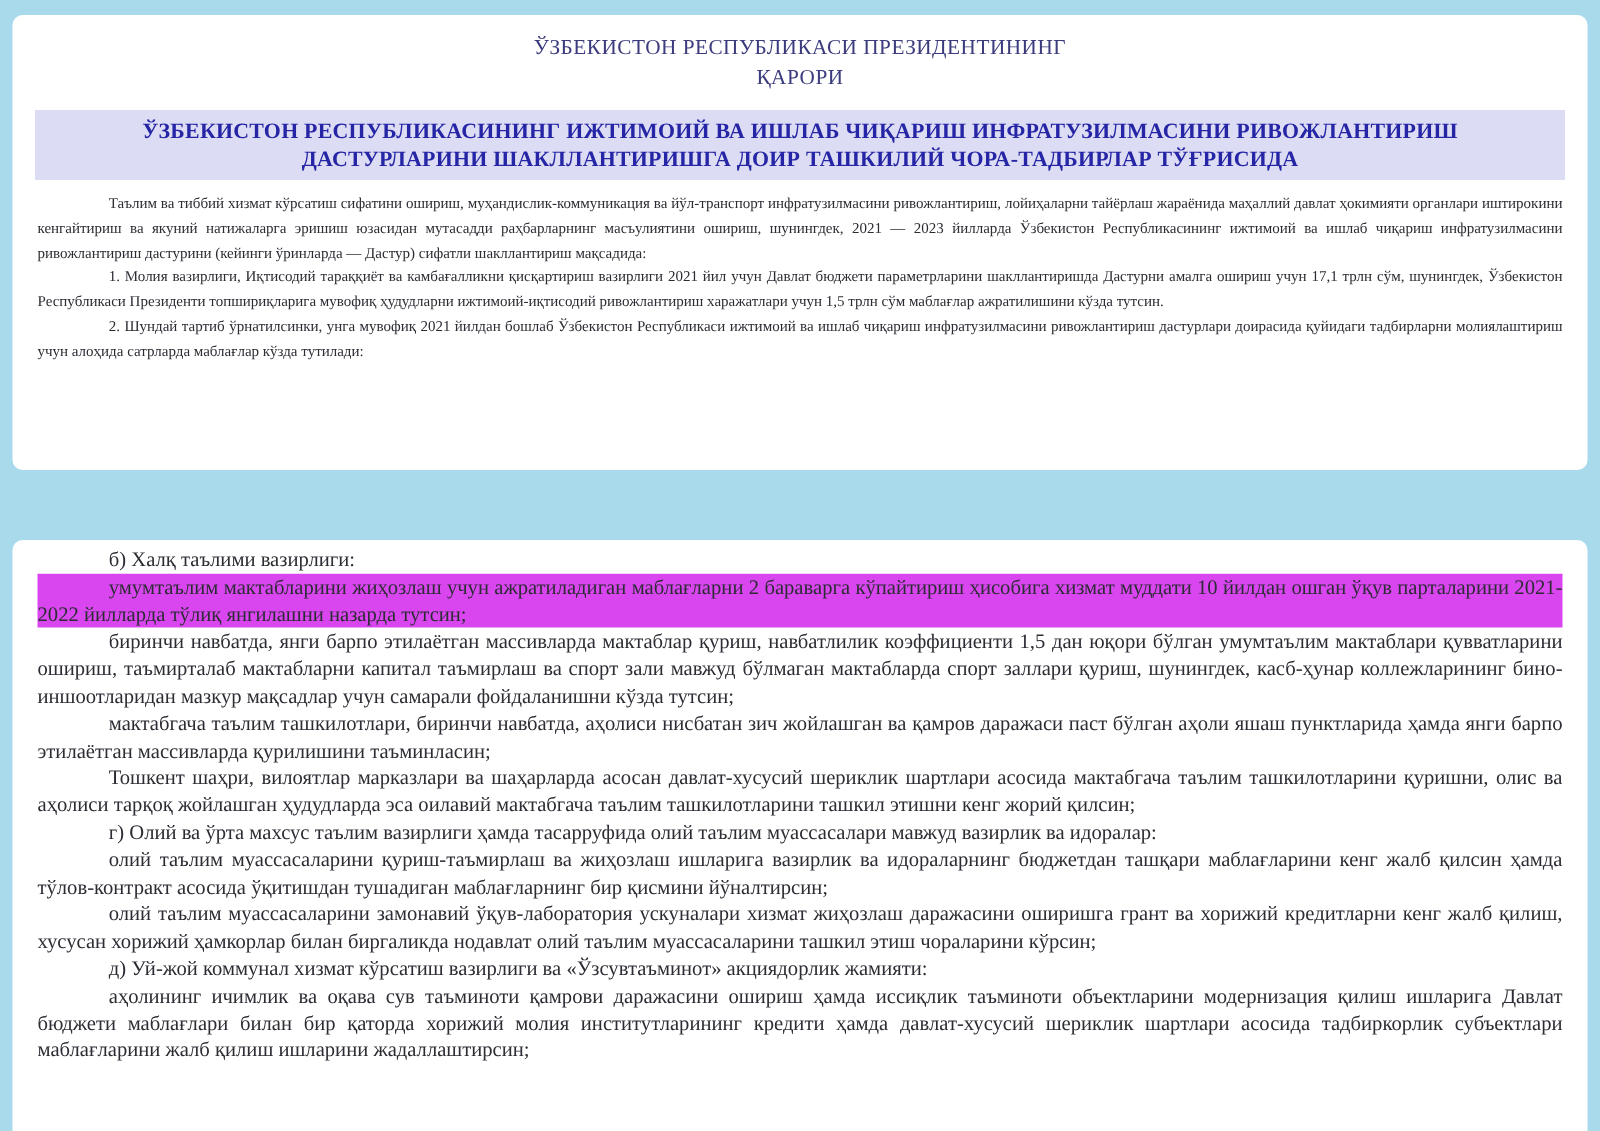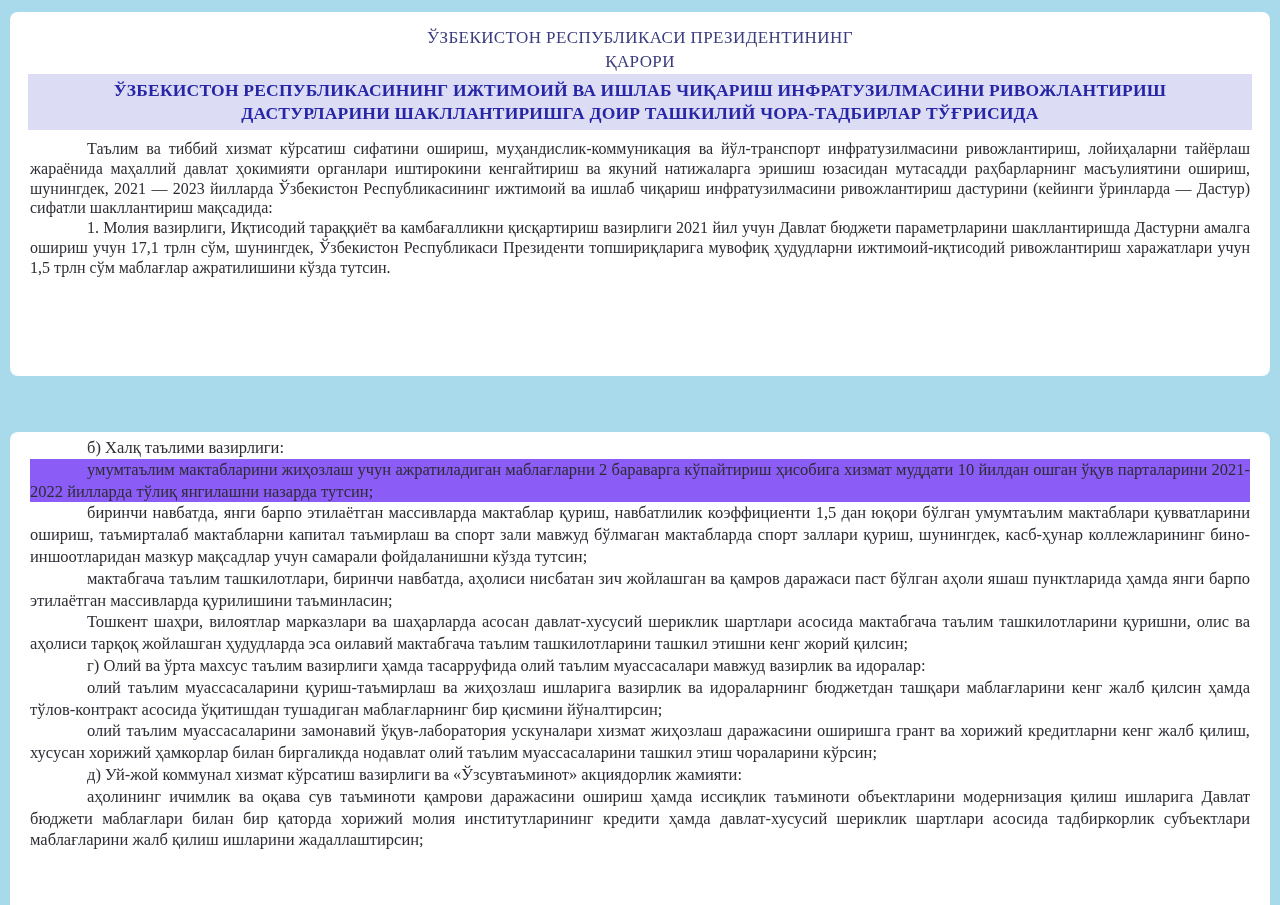--- a/index.html
+++ b/index.html
@@ -23,53 +23,54 @@
 
   .doc-header {
     text-align: center;
     color: #3b3b7d;
     font-size: 17px;
     line-height: 24px;
     padding-top: 14px;
     letter-spacing: 0.4px;
   }
   .doc-title {
-    margin: 0 -2px 9px;
+    margin: 14px -2px 9px;
     background: #dcdcf4;
     color: #2525a6;
     font-size: 17.5px;
     line-height: 23px;
     font-weight: bold;
     text-align: center;
     padding: 5px 26px;
     letter-spacing: 0.2px;
   }
   .doc-body {
     color: #2c2c34;
     text-align: justify;
   }
-  .panel-top .doc-body    { font-size: 16px;   line-height: 19.8px; }
+  .panel-top .doc-body    { font-size: 12px;   line-height: 19.8px; }
   .panel-bottom .doc-body { font-size: 16.5px; line-height: 21.8px; padding-top: 5px; }
   .para { margin: 0; text-indent: 57px; }
-  .para.highlight { background: #8b5cf6; }
+  .para.highlight { background: #d946ef; }
 </style>
 </head>
 <body>
 
 <div class="page">
 
   <section class="panel panel-top">
     <div class="doc-header">
       <div>ЎЗБЕКИСТОН РЕСПУБЛИКАСИ ПРЕЗИДЕНТИНИНГ</div>
       <div>ҚАРОРИ</div>
     </div>
     <h1 class="doc-title">ЎЗБЕКИСТОН РЕСПУБЛИКАСИНИНГ ИЖТИМОИЙ ВА ИШЛАБ ЧИҚАРИШ ИНФРАТУЗИЛМАСИНИ РИВОЖЛАНТИРИШ ДАСТУРЛАРИНИ ШАКЛЛАНТИРИШГА ДОИР ТАШКИЛИЙ ЧОРА-ТАДБИРЛАР ТЎҒРИСИДА</h1>
     <div class="doc-body" id="body-top">
         <p class="para">Таълим ва тиббий хизмат кўрсатиш сифатини ошириш, муҳандислик-коммуникация ва йўл-транспорт инфратузилмасини ривожлантириш, лойиҳаларни тайёрлаш жараёнида маҳаллий давлат ҳокимияти органлари иштирокини кенгайтириш ва якуний натижаларга эришиш юзасидан мутасадди раҳбарларнинг масъулиятини ошириш, шунингдек, 2021 — 2023 йилларда Ўзбекистон Республикасининг ижтимоий ва ишлаб чиқариш инфратузилмасини ривожлантириш дастурини (кейинги ўринларда — Дастур) сифатли шакллантириш мақсадида:</p>
         <p class="para">1. Молия вазирлиги, Иқтисодий тараққиёт ва камбағалликни қисқартириш вазирлиги 2021 йил учун Давлат бюджети параметрларини шакллантиришда Дастурни амалга ошириш учун 17,1 трлн сўм, шунингдек, Ўзбекистон Республикаси Президенти топшириқларига мувофиқ ҳудудларни ижтимоий-иқтисодий ривожлантириш харажатлари учун 1,5 трлн сўм маблағлар ажратилишини кўзда тутсин.</p>
+        <p class="para">2. Шундай тартиб ўрнатилсинки, унга мувофиқ 2021 йилдан бошлаб Ўзбекистон Республикаси ижтимоий ва ишлаб чиқариш инфратузилмасини ривожлантириш дастурлари доирасида қуйидаги тадбирларни молиялаштириш учун алоҳида сатрларда маблағлар кўзда тутилади:</p>
       </div>
   </section>
 
   <section class="panel panel-bottom">
     <div class="doc-body" id="body-bottom">
         <p class="para">б) Халқ таълими вазирлиги:</p>
         <p class="para highlight">умумтаълим мактабларини жиҳозлаш учун ажратиладиган маблағларни 2 бараварга кўпайтириш ҳисобига хизмат муддати 10 йилдан ошган ўқув парталарини 2021-2022 йилларда тўлиқ янгилашни назарда тутсин;</p>
         <p class="para">биринчи навбатда, янги барпо этилаётган массивларда мактаблар қуриш, навбатлилик коэффициенти 1,5 дан юқори бўлган умумтаълим мактаблари қувватларини ошириш, таъмирталаб мактабларни капитал таъмирлаш ва спорт зали мавжуд бўлмаган мактабларда спорт заллари қуриш, шунингдек, касб-ҳунар коллежларининг бино-иншоотларидан мазкур мақсадлар учун самарали фойдаланишни кўзда тутсин;</p>
         <p class="para">мактабгача таълим ташкилотлари, биринчи навбатда, аҳолиси нисбатан зич жойлашган ва қамров даражаси паст бўлган аҳоли яшаш пунктларида ҳамда янги барпо этилаётган массивларда қурилишини таъминласин;</p>
         <p class="para">Тошкент шаҳри, вилоятлар марказлари ва шаҳарларда асосан давлат-хусусий шериклик шартлари асосида мактабгача таълим ташкилотларини қуришни, олис ва аҳолиси тарқоқ жойлашган ҳудудларда эса оилавий мактабгача таълим ташкилотларини ташкил этишни кенг жорий қилсин;</p>

